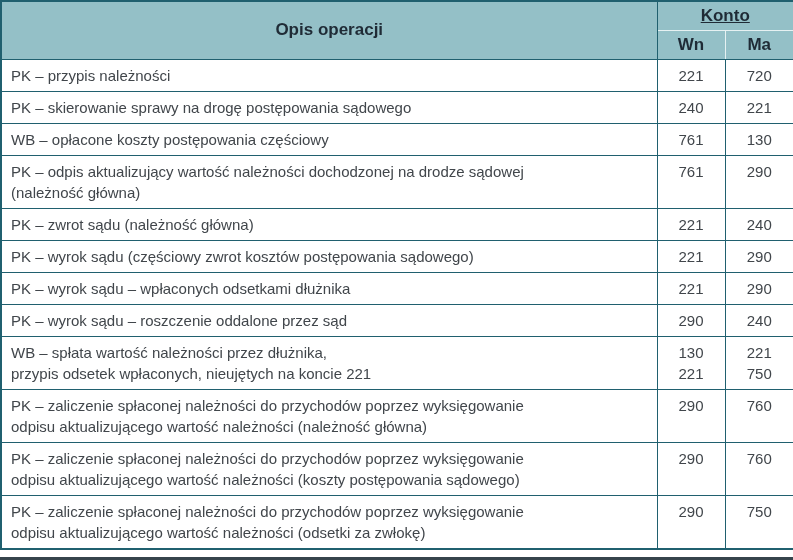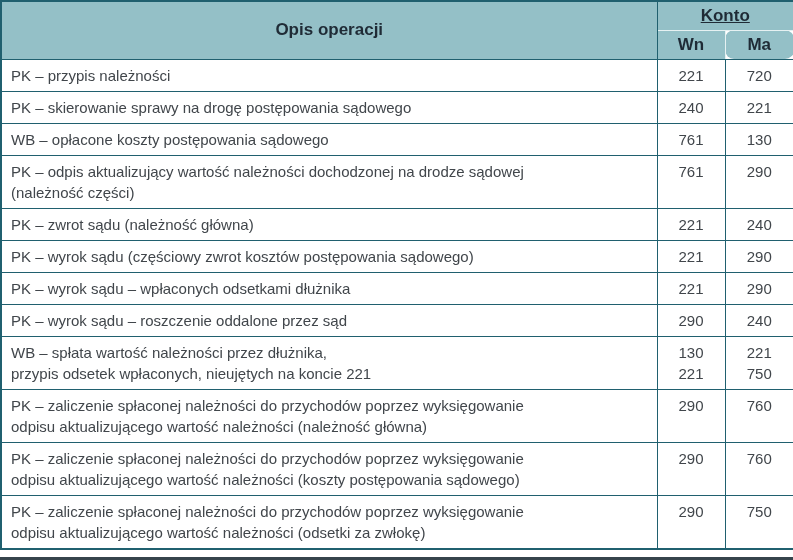--- a/index.html
+++ b/index.html
@@ -51,21 +51,20 @@
   th.wn-header {
     border-top: 1px solid var(--header-divider);
     border-right: 1px solid var(--header-divider);
     border-left: 1px solid var(--border);
     border-bottom: 1px solid var(--border);
   }
   th.ma-header {
     border-top: 1px solid var(--header-divider);
     border-left: 1px solid var(--header-divider);
     border-bottom: 1px solid var(--border);
-    border-radius: 9px;
   }
 
   tbody td {
     border: 1px solid var(--border);
     color: var(--body-text);
     font-size: 15px;
     line-height: 21px;
     vertical-align: top;
     padding: 5px 8px;
     background: #ffffff;
@@ -121,34 +120,34 @@
     <td class="num">
           <div class="line">240</div>
         </td>
     <td class="num">
           <div class="line">221</div>
         </td>
   </tr>
 
   <tr>
     <td class="desc">
-          <div class="line">WB – opłacone koszty postępowania sądowego</div>
+          <div class="line">WB – opłacone koszty postępowania częściowy</div>
         </td>
     <td class="num">
           <div class="line">761</div>
         </td>
     <td class="num">
           <div class="line">130</div>
         </td>
   </tr>
 
   <tr>
     <td class="desc">
           <div class="line">PK – odpis aktualizujący wartość należności dochodzonej na drodze sądowej</div>
-          <div class="line">(należność części)</div>
+          <div class="line">(należność główna)</div>
         </td>
     <td class="num">
           <div class="line">761</div>
         </td>
     <td class="num">
           <div class="line">290</div>
         </td>
   </tr>
 
   <tr>

